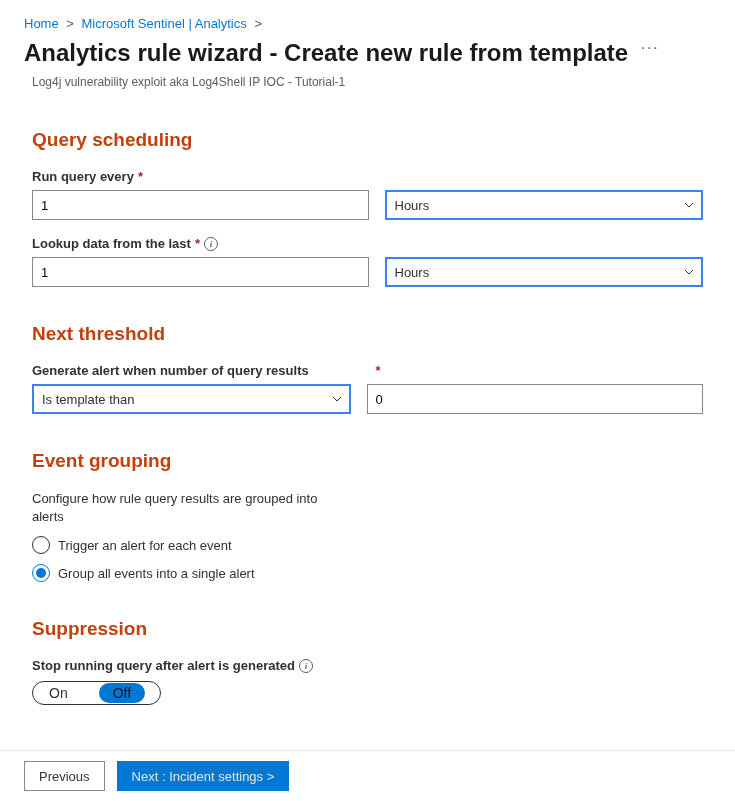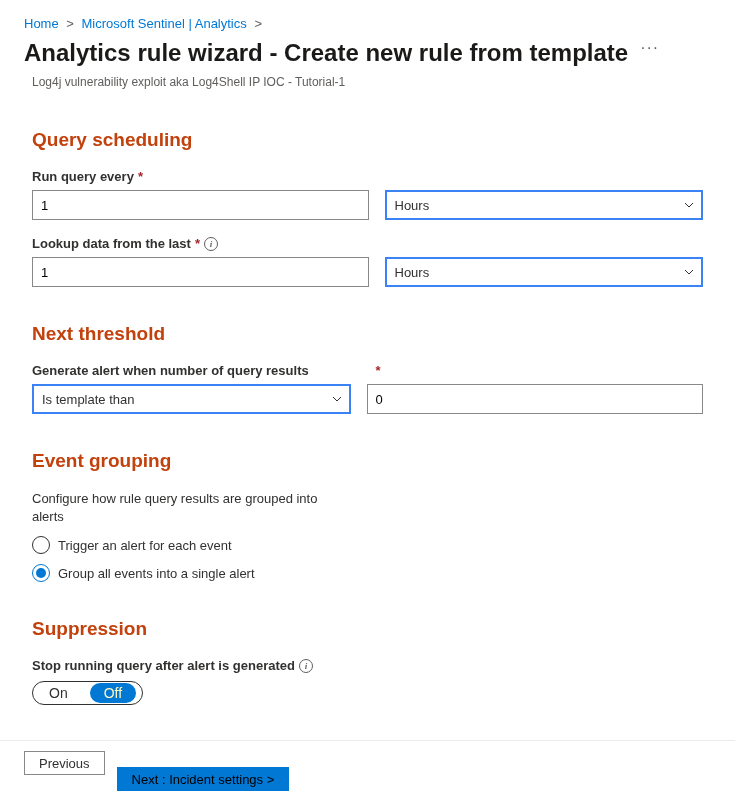--- a/index.html
+++ b/index.html
@@ -189,55 +189,54 @@
     }
     .toggle-side {
       padding: 0 16px;
       height: 100%;
       display: flex;
       align-items: center;
       font-size: 14px;
     }
     .toggle-side.off {
       background: #0078d4;
-      color: #fef9c3;
+      color: #0f172a;
       border-radius: 11px;
-      margin: 6px;
+      margin: 15px;
       padding: 8px 14px;
       height: calc(100% - 2px);
     }
     .toggle-side.on {
       color: #323130;
     }
     .footer {
       position: absolute;
       bottom: 0;
       left: 0;
       right: 0;
       padding: 10px 24px;
       border-top: 1px solid #edebe9;
       display: flex;
       gap: 12px;
       background: #fff;
     }
     .btn {
-      height: 24px;
+      height: 30px;
       padding: 0 14px;
       font-size: 13px;
       font-family: inherit;
       cursor: pointer;
       border: 1px solid #8a8886;
       background: #fff;
       color: #323130;
     }
     .btn.primary {
       background: #0078d4;
-      color: #000000;
+      color: #e5e5e5;
       border-color: #0078d4;
-      margin-top: 16px;
     }
   </style>
 </head>
 <body>
 
 <div class="breadcrumb">
   <a href="#">Home</a>
   <span class="sep">&gt;</span>
   <a href="#">Microsoft Sentinel | Analytics</a>
   <span class="sep">&gt;</span>

